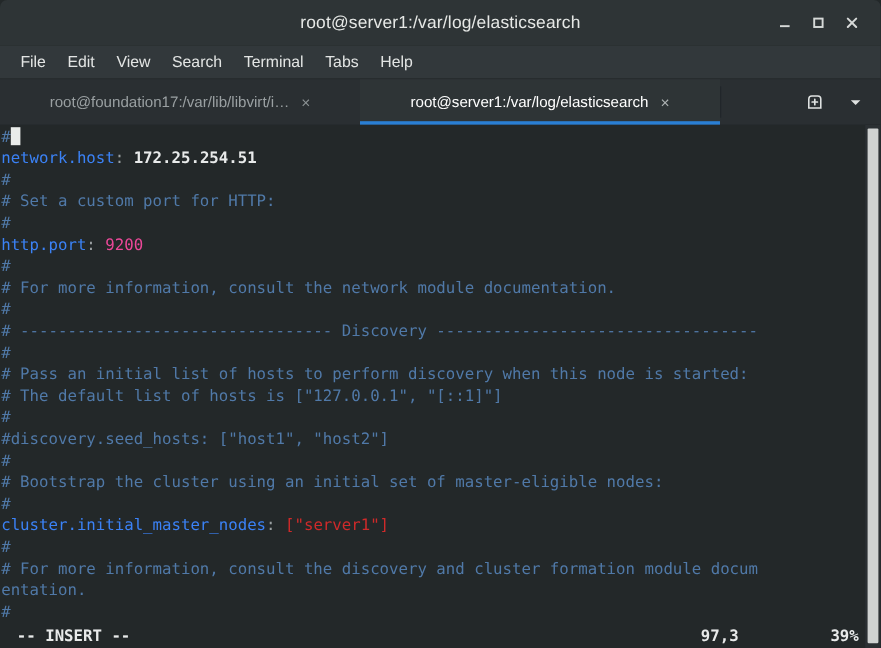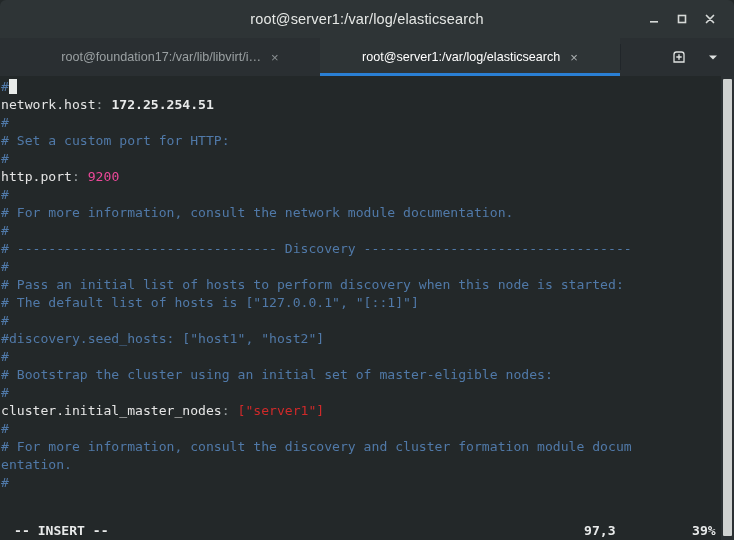--- a/index.html
+++ b/index.html
@@ -35,21 +35,21 @@
     display:flex; align-items:center; padding-left:8px;
     border-bottom:1px solid #272c2e;
   }
   .menuitem {
     color:#e3e5e4; font-size:13.2px; padding:2px 9px; cursor:default;
   }
 
   
   .tabbar {
     height:38px; flex:0 0 38px; background:#2a2f32;
-    display:flex; align-items:stretch; position:relative;padding-left:20px;
+    display:flex; align-items:stretch; position:relative;
   }
   .tab {
     display:flex; align-items:center; justify-content:center; gap:10px;
     padding:0 14px; position:relative; min-width:0;
   }
   .tab.inactive { width:300px; }
   .tab.active { width:300px; background:#2e3436; }
   .tab.active::after {
     content:""; position:absolute; left:0; right:0; bottom:0; height:3px;
     background:#2a7fd4;
@@ -71,21 +71,21 @@
     flex:1 1 auto; background:#232829; position:relative; overflow:hidden;
     padding:2px 0 0 1px;
   }
   .screen {
     font-family:"DejaVu Sans Mono","Liberation Mono",monospace;
     font-size:13.1px; line-height:18px; white-space:pre;
     letter-spacing:0px;
   }
   .row { height:18px; }
   .cmt { color:#5079a8; }
-  .key { color:#e5e5e5; }
+  .key { color:#3b82f6; }
   .punc { color:#9aa0a2; }
   .val { color:#e8eaea;font-weight:bold; }
   .num { color:#ec4899;text-align:center; }
   .str { color:#cf2a2a; }
   .cursor {
     display:inline-block; width:8px; height:15px; background:#e9ecea;
     vertical-align:-3px;
   }
 
   
@@ -136,20 +136,29 @@
           </svg>
       </div>
       <div class="winbtn">
         <svg width="12" height="12" viewBox="0 0 12 12">
             <path d="M2.5 2.5 L9.5 9.5 M9.5 2.5 L2.5 9.5" stroke="#d6d9d8" stroke-width="1.7" stroke-linecap="round"></path>
           </svg>
       </div>
     </div>
   </div>
 
+  <div class="menubar">
+    <div class="menuitem">File</div>
+    <div class="menuitem">Edit</div>
+    <div class="menuitem">View</div>
+    <div class="menuitem">Search</div>
+    <div class="menuitem">Terminal</div>
+    <div class="menuitem">Tabs</div>
+    <div class="menuitem">Help</div>
+  </div>
 
   <div class="tabbar">
     <div class="tab inactive">
       <span class="tab-label">root@foundation17:/var/lib/libvirt/i…</span>
       <span class="tab-close">×</span>
     </div>
     <div class="tab active">
       <span class="tab-label">root@server1:/var/log/elasticsearch</span>
       <span class="tab-close">×</span>
     </div>

